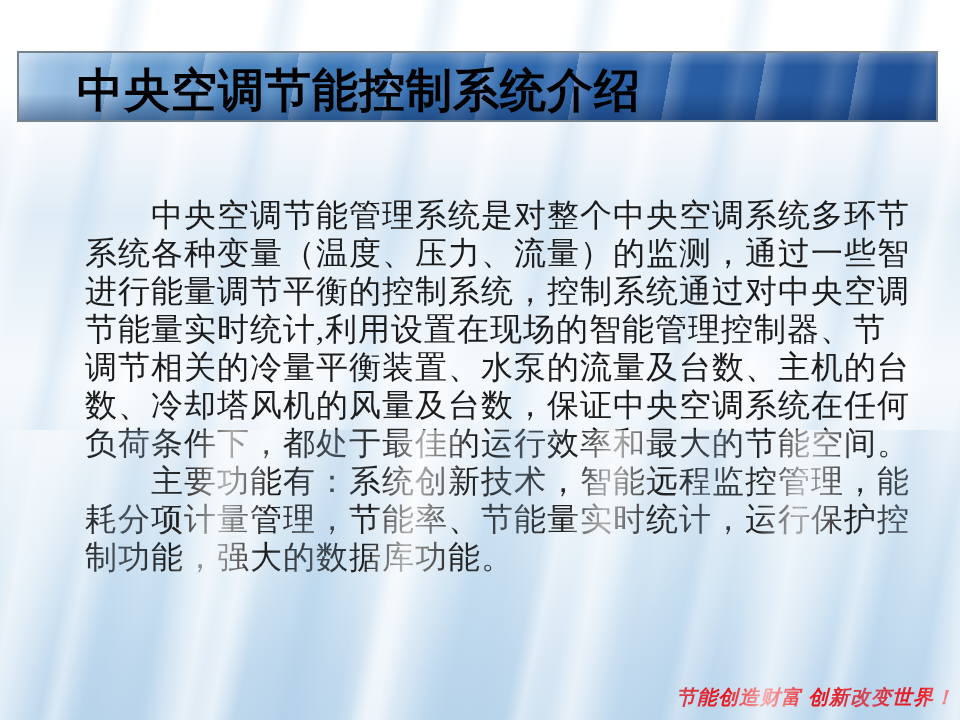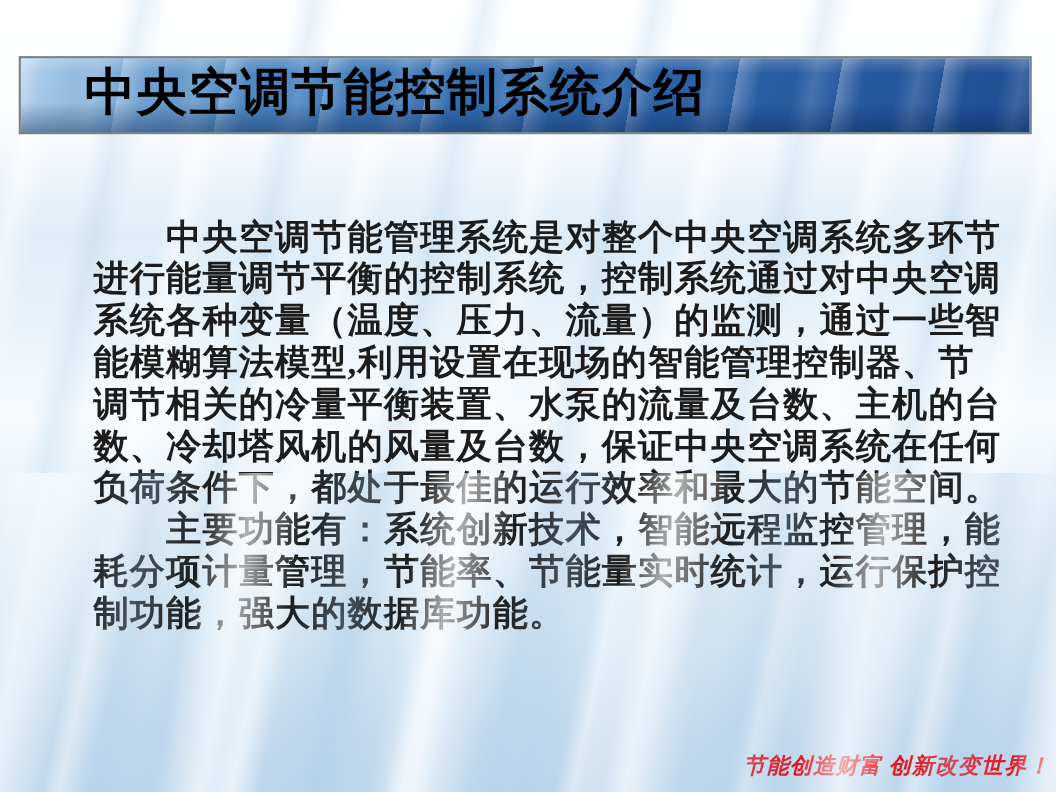--- a/index.html
+++ b/index.html
@@ -58,21 +58,21 @@
   
   .banner {
     position: absolute;
     left: 17px;
     top: 51px;
     width: 917px;
     height: 67px;
     border: 2px solid #76848f;
     box-sizing: content-box;
     display: flex;
-    align-items: flex-start;
+    align-items: center;
     background:
       linear-gradient(180deg,
         rgba(255,255,255,0.22) 0%,
         rgba(255,255,255,0)   20%,
         rgba(0,0,0,0)         60%,
         rgba(8,34,80,0.42)   100%),
       repeating-linear-gradient(100deg,
         rgba(255,255,255,0.28)  0px,
         rgba(255,255,255,0)    22px,
         rgba(255,255,255,0)    52px,
@@ -103,21 +103,20 @@
     top: 196px;
     width: 830px;
     font-size: 32px;
     line-height: 38px;
     letter-spacing: 1px;
     color: #1c1c1c;
     font-weight: 400;
   }
   .body-text .line {
     white-space: pre;
-    font-weight: bold;
   }
   
   .slogan {
     position: absolute;
     right: 5px;
     top: 686px;
     font-size: 20px;
     line-height: 22px;
     font-weight: 700;
     font-style: italic;
@@ -129,23 +128,23 @@
 <body>
 
 <div class="slide">
 
   <div class="banner">
     <h1>中央空调节能控制系统介绍</h1>
   </div>
 
   <div class="body-text">
     <div class="line">　　中央空调节能管理系统是对整个中央空调系统多环节</div>
+    <div class="line">系统各种变量（温度、压力、流量）的监测，通过一些智</div>
     <div class="line">进行能量调节平衡的控制系统，控制系统通过对中央空调</div>
-    <div class="line">系统各种变量（温度、压力、流量）的监测，通过一些智</div>
-    <div class="line">能模糊算法模型,利用设置在现场的智能管理控制器、节</div>
+    <div class="line">节能量实时统计,利用设置在现场的智能管理控制器、节</div>
     <div class="line">调节相关的冷量平衡装置、水泵的流量及台数、主机的台</div>
     <div class="line">数、冷却塔风机的风量及台数，保证中央空调系统在任何</div>
     <div class="line">负荷条件下，都处于最佳的运行效率和最大的节能空间。</div>
     <div class="line">　　主要功能有：系统创新技术，智能远程监控管理，能</div>
     <div class="line">耗分项计量管理，节能率、节能量实时统计，运行保护控</div>
     <div class="line">制功能，强大的数据库功能。</div>
   </div>
 
   <div class="slogan">节能创造财富 创新改变世界！</div>
 

